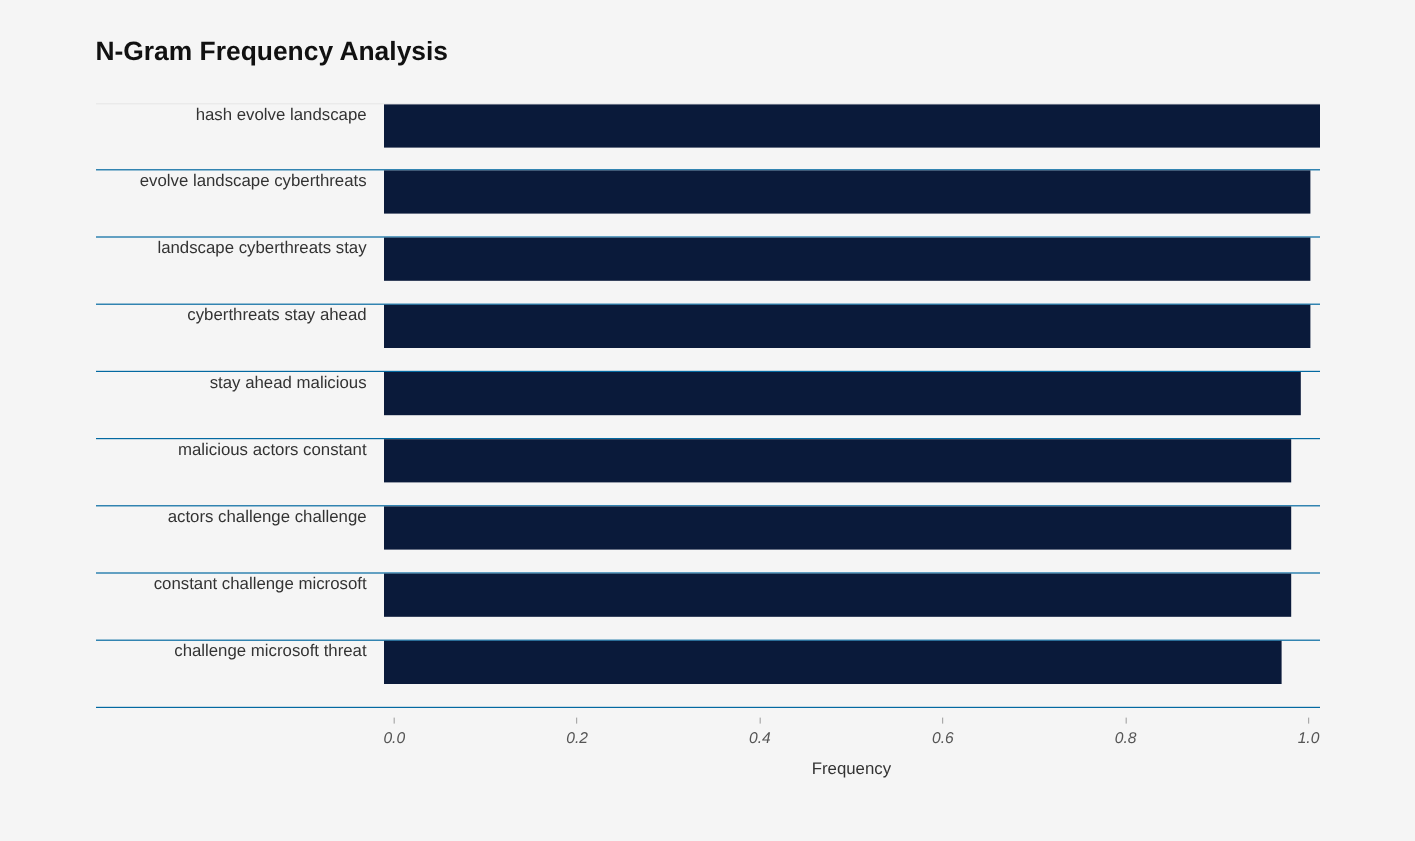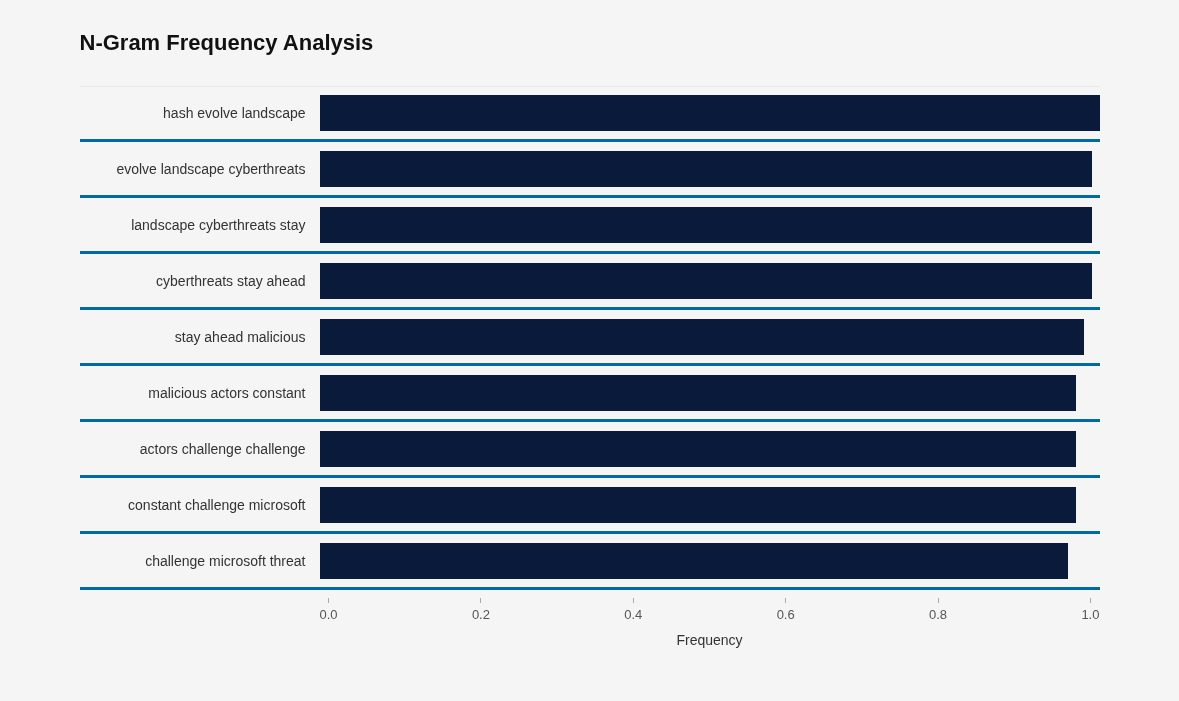--- a/index.html
+++ b/index.html
@@ -24,23 +24,22 @@
       margin-bottom: 30px;
     }
     .chart-area {
       display: flex;
       flex-direction: column;
       gap: 0;
       position: relative;
     }
     .bar-row {
       display: flex;
-      align-items: center;
       height: 56px;
-      border-bottom: 3px solid #0369a1;
+      border-bottom: 1px solid #0369a1;
     }
     .bar-row:first-child {
       border-top: 1px solid #e8e8e8;
     }
     .bar-label {
       width: 240px;
       text-align: right;
       padding-right: 14px;
       font-size: 14px;
       color: #333;
@@ -55,20 +54,21 @@
     .bar-fill {
       height: 100%;
       background: #0a1a3a;
       border-radius: 0;
     }
     .x-axis {
       display: flex;
       margin-left: 240px;
       margin-top: 8px;
       position: relative;
+      font-style: italic;
     }
     .x-ticks {
       display: flex;
       flex: 1;
       justify-content: space-between;
     }
     .x-tick {
       display: flex;
       flex-direction: column;
       align-items: center;

